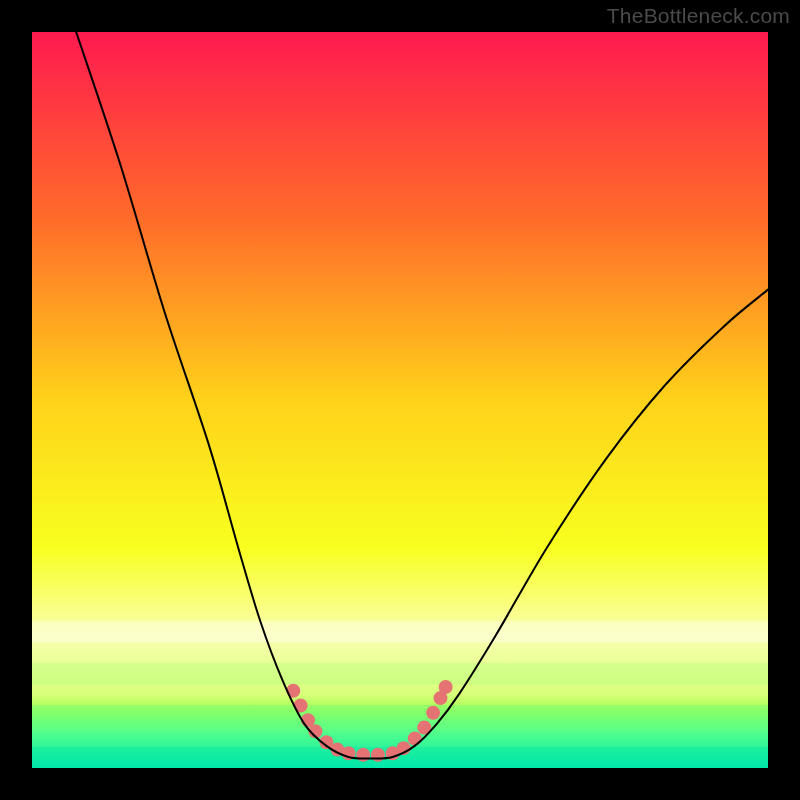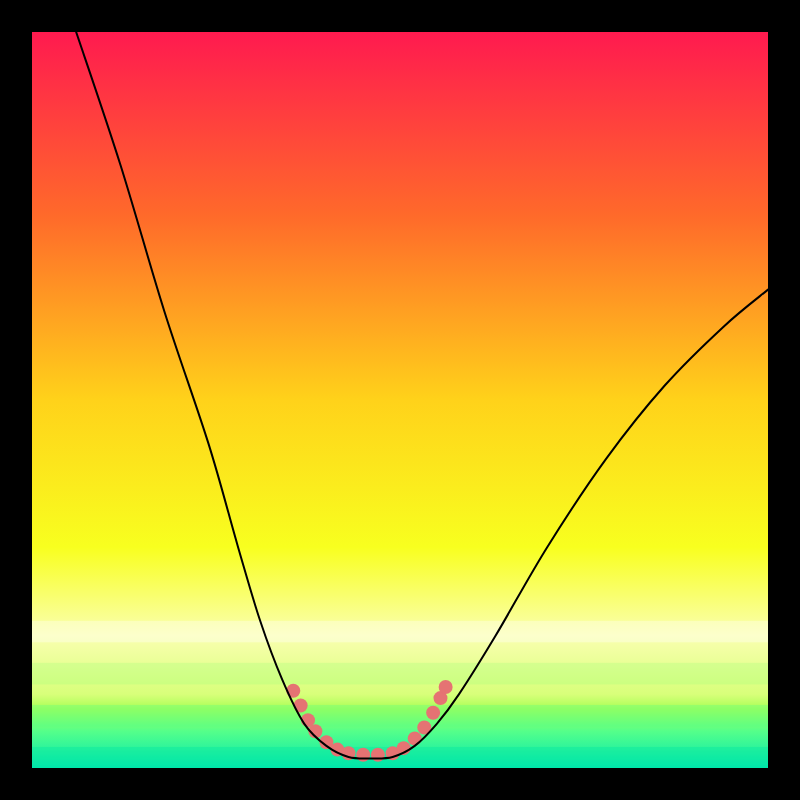--- a/index.html
+++ b/index.html
@@ -38,20 +38,21 @@
     z-index: 5;
   }
   svg {
     display: block;
   }
 </style>
 </head>
 <body>
 
 <div class="frame">
+  <div class="watermark">TheBottleneck.com</div>
   <div class="plot">
     <svg id="chart-svg" width="736" height="736" viewBox="0 0 736 736" preserveAspectRatio="none">
       <defs>
         <linearGradient id="bg-grad" x1="0" y1="0" x2="0" y2="1">
             <stop offset="0%" stop-color="#ff1a4f"></stop>
             <stop offset="25%" stop-color="#ff6a2a"></stop>
             <stop offset="50%" stop-color="#ffd21a"></stop>
             <stop offset="70%" stop-color="#f8ff1f"></stop>
             <stop offset="82%" stop-color="#faffb0"></stop>
             <stop offset="90%" stop-color="#d8ff7a"></stop>

